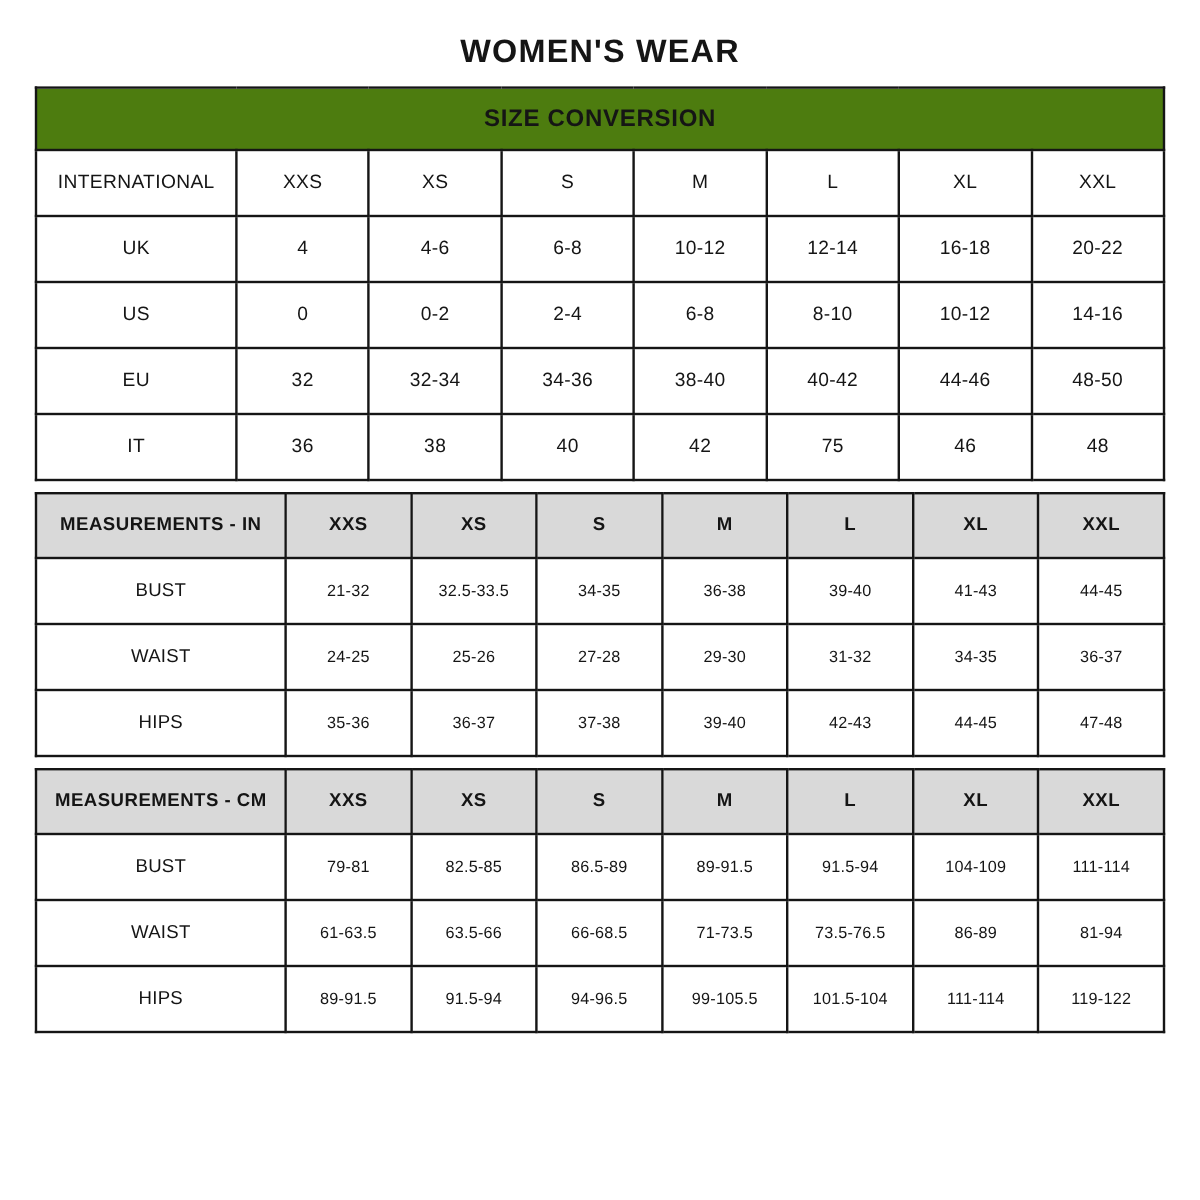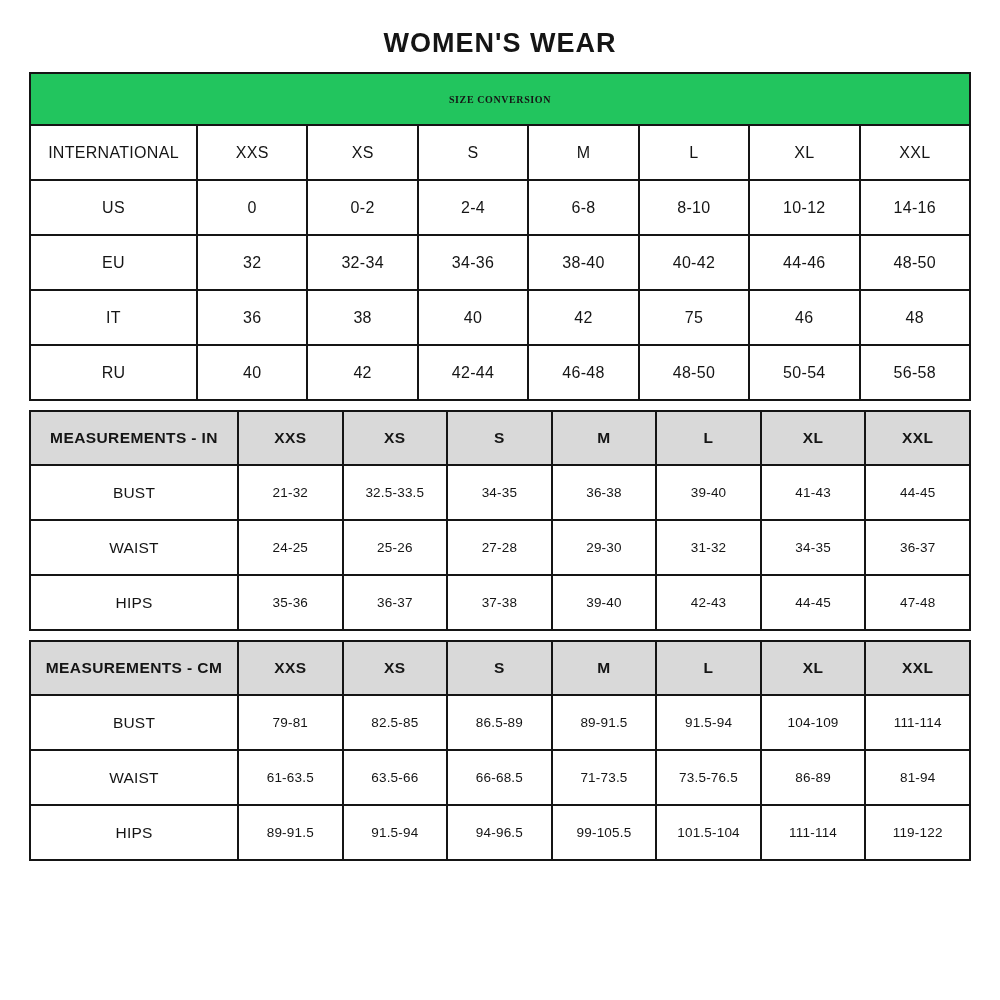--- a/index.html
+++ b/index.html
@@ -32,26 +32,25 @@
   th, td {
     border: 2px solid #151515;
     text-align: center;
     vertical-align: middle;
     padding: 0;
     overflow: hidden;
     white-space: nowrap;
   }
   
   .t-conv .banner th {
-    background: #22c55e;
+    background: #4d7c0f;
     height: 50px;
-    font-size: 10px;
+    font-size: 20px;
     font-weight: 700;
     letter-spacing: 0.6px;
-    font-family: Liberation Serif, serif;
   }
   .t-conv .cols td {
     height: 53px;
     font-size: 16px;
     font-weight: 400;
     letter-spacing: 0.3px;
   }
   .t-conv .datarow td {
     height: 53px;
     font-size: 16px;
@@ -103,20 +102,30 @@
         <td>INTERNATIONAL</td>
         <td>XXS</td>
         <td>XS</td>
         <td>S</td>
         <td>M</td>
         <td>L</td>
         <td>XL</td>
         <td>XXL</td>
       </tr>
       <tr class="datarow">
+        <td>UK</td>
+        <td>4</td>
+        <td>4-6</td>
+        <td>6-8</td>
+        <td>10-12</td>
+        <td>12-14</td>
+        <td>16-18</td>
+        <td>20-22</td>
+      </tr>
+      <tr class="datarow">
         <td>US</td>
         <td>0</td>
         <td>0-2</td>
         <td>2-4</td>
         <td>6-8</td>
         <td>8-10</td>
         <td>10-12</td>
         <td>14-16</td>
       </tr>
       <tr class="datarow">
@@ -131,30 +140,20 @@
       </tr>
       <tr class="datarow">
         <td>IT</td>
         <td>36</td>
         <td>38</td>
         <td>40</td>
         <td>42</td>
         <td>75</td>
         <td>46</td>
         <td>48</td>
-      </tr>
-      <tr class="datarow">
-        <td>RU</td>
-        <td>40</td>
-        <td>42</td>
-        <td>42-44</td>
-        <td>46-48</td>
-        <td>48-50</td>
-        <td>50-54</td>
-        <td>56-58</td>
       </tr>
     </tbody>
   </table>
 
   <table class="t-meas">
     <colgroup>
       <col style="width:208px">
       <col>
         <col>
         <col>

